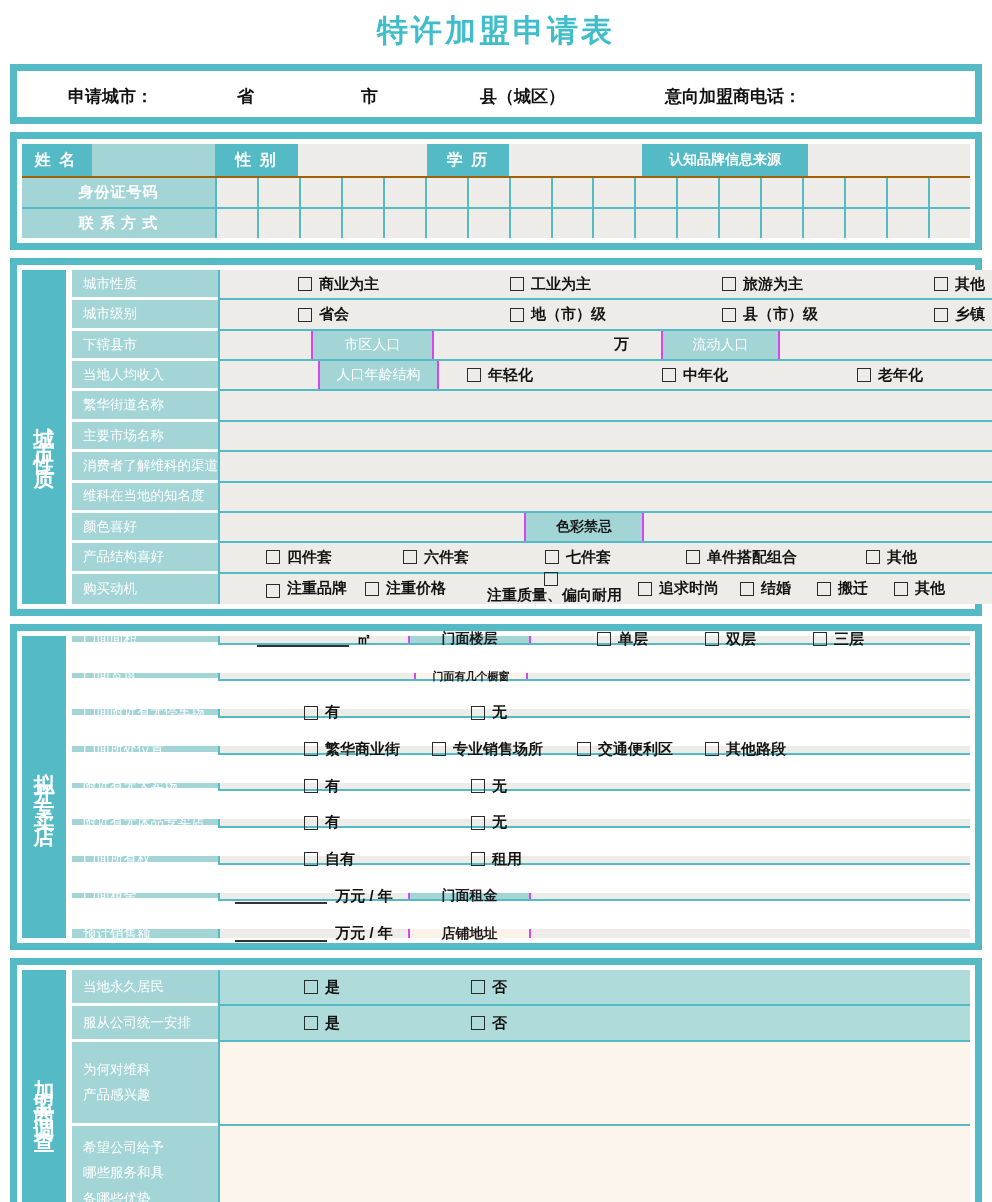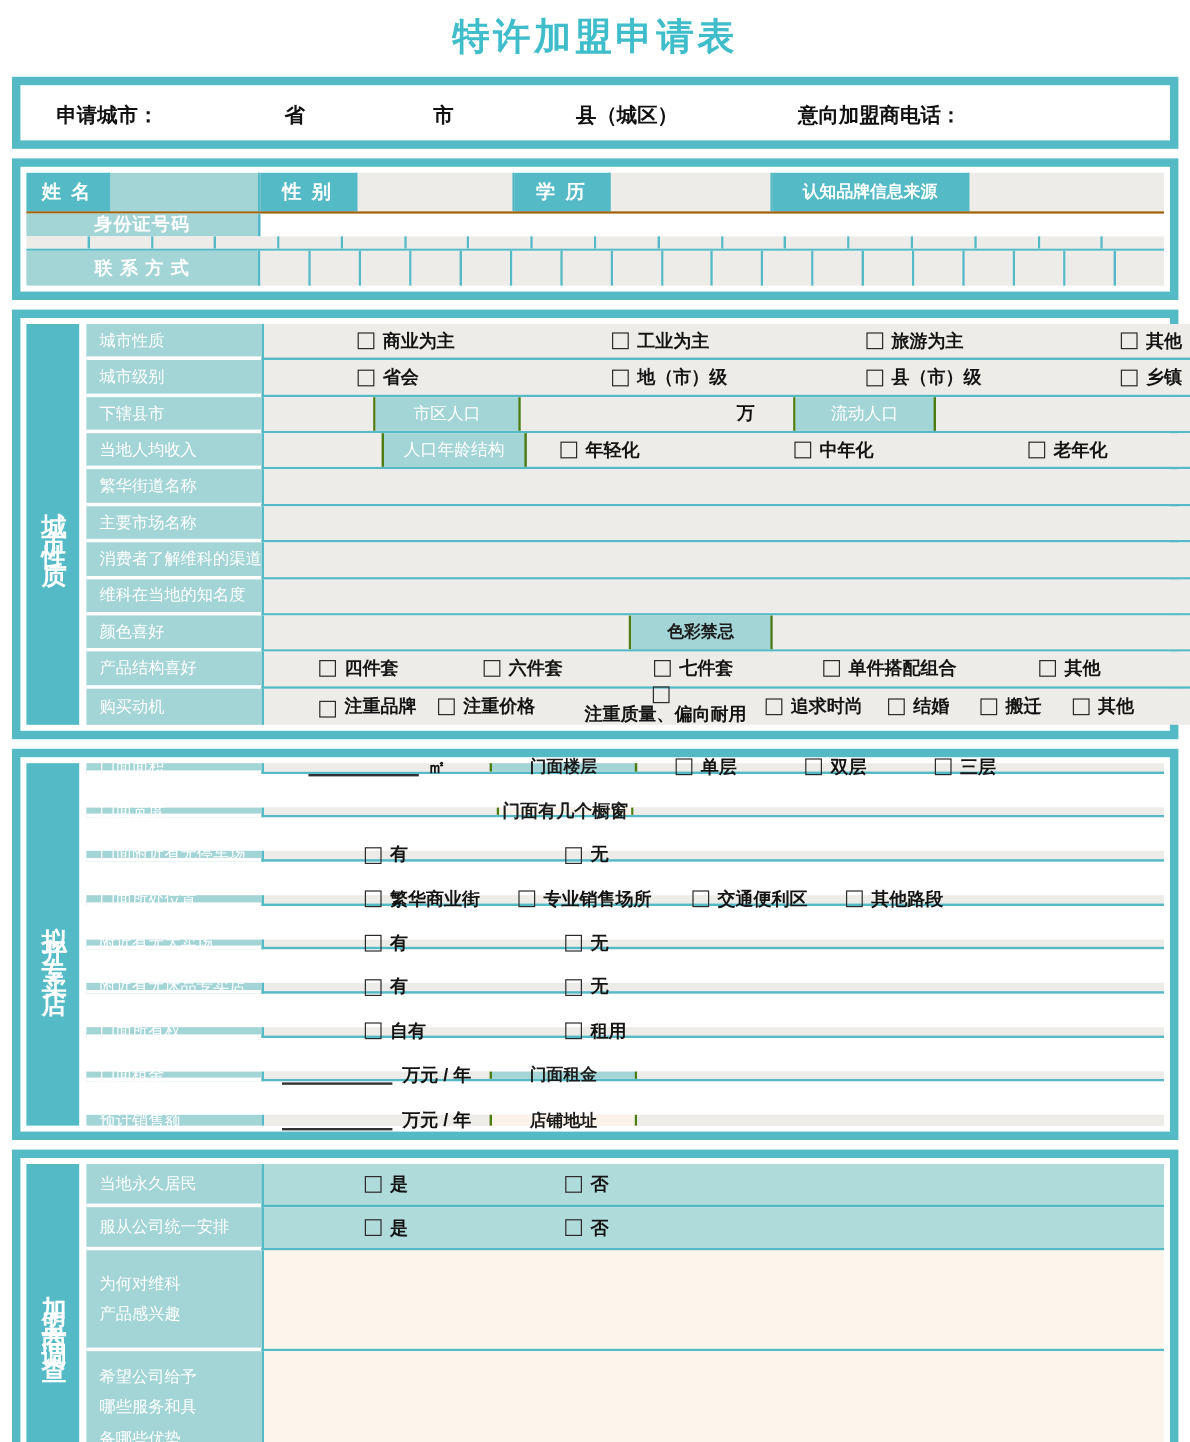--- a/index.html
+++ b/index.html
@@ -6,21 +6,21 @@
   body{width:992px;height:1202px;overflow:hidden;font-family:"Liberation Sans",sans-serif;-webkit-font-smoothing:antialiased;}
   .page-title{margin:10px 0 12px;text-align:center;font-family:"Liberation Serif",serif;
     font-weight:bold;font-size:31px;letter-spacing:3px;color:#3fbdca;}
   .box{margin:0 10px 8px;border:7px solid #53bac6;background:#fff;padding:5px;box-sizing:border-box;}
   
   .hdr{position:relative;height:36px;}
   .hdr span{position:absolute;top:9px;font-size:17px;font-weight:bold;color:#111;white-space:nowrap;}
   
   .prow{display:flex;}
   .prow1{height:32px;border-bottom:2px solid #a16207;}
-  .prow2{height:29px;border-bottom:2px solid #53bac6;flex-direction:column;}
+  .prow2{height:29px;border-bottom:2px solid #53bac6;}
   .prow3{height:29px;}
   .pcell{box-sizing:border-box;display:flex;align-items:center;justify-content:center;border-right:2px solid #53bac6;}
   .pcell:last-child{border-right:none;}
   .plabel{background:#53bac6;color:#fff;font-weight:bold;font-size:16px;letter-spacing:2px;}
   .plabel2{background:#a3d5d7;color:#fff;font-weight:bold;font-size:15px;letter-spacing:1px;}
   .gray{background:#edece8;}
   .ltcell{background:#a3d5d7;}
   .idcells{flex:1;display:flex;}
   .idcell{flex:1;background:#edece8;border-right:2px solid #53bac6;}
   .idcell:last-child{border-right:none;}
@@ -28,21 +28,21 @@
   .section{display:flex;gap:6px;}
   .strip{width:44px;background:#53bac6;color:#fff;display:flex;align-items:center;justify-content:center;
     writing-mode:vertical-rl;text-orientation:upright;font-size:21px;font-weight:bold;letter-spacing:13px;}
   .stable{flex:1;display:flex;flex-direction:column;}
   .trow{display:flex;flex:1;min-height:0;}
   .rlabel{width:146px;box-sizing:border-box;background:#a3d5d7;color:#fff;font-size:13.5px;
     display:flex;align-items:center;padding-left:11px;border-bottom:3px solid #fff;white-space:pre-line;line-height:1.9;}
   .trow:last-child .rlabel{border-bottom:none;}
   .rcontent{flex:1;display:flex;align-items:stretch;background:#edece8;border-left:2.5px solid #53bac6;border-bottom:2px solid #53bac6;}
   .trow:last-child .rcontent{border-bottom:none;}
-  .cell{box-sizing:border-box;display:flex;align-items:center;justify-content:center;border-right:2px solid #4d7c0f;}
+  .cell{box-sizing:border-box;display:flex;align-items:center;justify-content:center;border-right:2px solid #d946ef;}
   .cell:last-child{border-right:none;}
   .sub{font-size:14px;}
   .subteal{background:#a3d5d7;color:#fff;}
   .subtealdark{background:#a3d5d7;color:#1b1b1b;font-weight:bold;}
   .subcream{background:#fbf3e9;color:#1b1b1b;font-weight:bold;}
   .unitcell{justify-content:flex-end;padding-right:32px;font-size:15px;font-weight:bold;color:#111;}
   .unitcell.u2{padding-right:26px;}
   .inputcell{gap:8px;font-size:15px;font-weight:bold;color:#111;}
   .uline{display:inline-block;width:92px;height:14px;border-bottom:2px solid #333;}
   .flex1{flex:1;}
@@ -52,21 +52,21 @@
   .cb{width:12px;height:12px;border:1.7px solid #2b2b2b;margin-right:7px;flex-shrink:0;background:transparent;}
   .o4{padding-left:58px;} .o4 .opt{width:192px;margin-left:20px;}
   .o3{padding-left:28px;} .o3 .opt{width:195px;}
   .o2{padding-left:84px;} .o2 .opt{width:167px;}
   .oprod{padding-left:46px;} .oprod .opt:nth-child(1){width:137px;} .oprod .opt:nth-child(2){width:142px;}
   .oprod .opt:nth-child(3){width:141px;} .oprod .opt:nth-child(4){width:180px;}
   .omot{padding-left:46px;} .omot .opt:nth-child(1){width:99px;align-items:flex-end;} .omot .opt:nth-child(2){width:106px;}
   .omot .opt:nth-child(3){width:167px;flex-direction:column;} .omot .opt:nth-child(4){width:102px;}
   .omot .opt:nth-child(5){width:77px;} .omot .opt:nth-child(6){width:77px;}
   .oloc{padding-left:84px;} .oloc .opt:nth-child(1){width:128px;} .oloc .opt:nth-child(2){width:145px;} .oloc .opt:nth-child(3){width:128px;}
-  .ofloor{padding-left:32px;} .ofloor .opt{width:108px;}
+  .ofloor{padding-left:66px;} .ofloor .opt{width:108px;}
   
   .w70{width:70px;}.w125{width:125px;}.w81{width:81px;}.w131{width:131px;}.w80{width:80px;}.w135{width:135px;}.w164{width:164px;}.w195{width:195px;}
   .w93{width:93px;}.w100{width:100px;}.w112{width:112px;}.w117{width:117px;}.w118{width:118px;}.w119{width:119px;}
   .w121{width:121px;}.w190{width:190px;}.w196{width:196px;}.w229{width:229px;}.w306{width:306px;}
   
   .city-table{height:334px;}
   .store-table{height:302px;gap:28px;}
   .survey-table{height:250px;}
   .survey .rcontent{background:#b0dbdb;}
   .survey .trow.big .rcontent{background:#fbf5ec;}
@@ -74,21 +74,21 @@
   .survey .trow.big1{flex:1 1 0;}
   .survey .trow.big2{flex:1.12 1 0;}
 </style>
 </head>
 <body>
 
 <h1 class="page-title">特许加盟申请表</h1>
 
 <div class="box">
   <div class="hdr">
-    <span style="left:25px">申请城市：</span>
+    <span style="left:46px">申请城市：</span>
     <span style="left:215px">省</span>
     <span style="left:339px">市</span>
     <span style="left:458px">县（城区）</span>
     <span style="left:643px">意向加盟商电话：</span>
   </div>
 </div>
 
 <div class="box">
   <div class="prow prow1">
     <div class="pcell plabel w70">姓 名</div>
@@ -346,21 +346,21 @@
                 <span class="cb"></span>
                 <span>三层</span>
               </span>
             </div>
         </div>
       </div>
       <div class="trow">
         <div class="rlabel">门面宽度</div>
         <div class="rcontent">
           <div class="cell gray w196"></div>
-          <div class="cell sub subcream w112" style="font-size:15px;">门面有几个橱窗</div>
+          <div class="cell sub subcream w112" style="font-size:11px;">门面有几个橱窗</div>
           <div class="cell gray flex1"></div>
         </div>
       </div>
       <div class="trow">
         <div class="rlabel">门面附近有无停车场</div>
         <div class="rcontent">
             <div class="opts o2">
               <span class="opt">
                 <span class="cb"></span>
                 <span>有</span>

